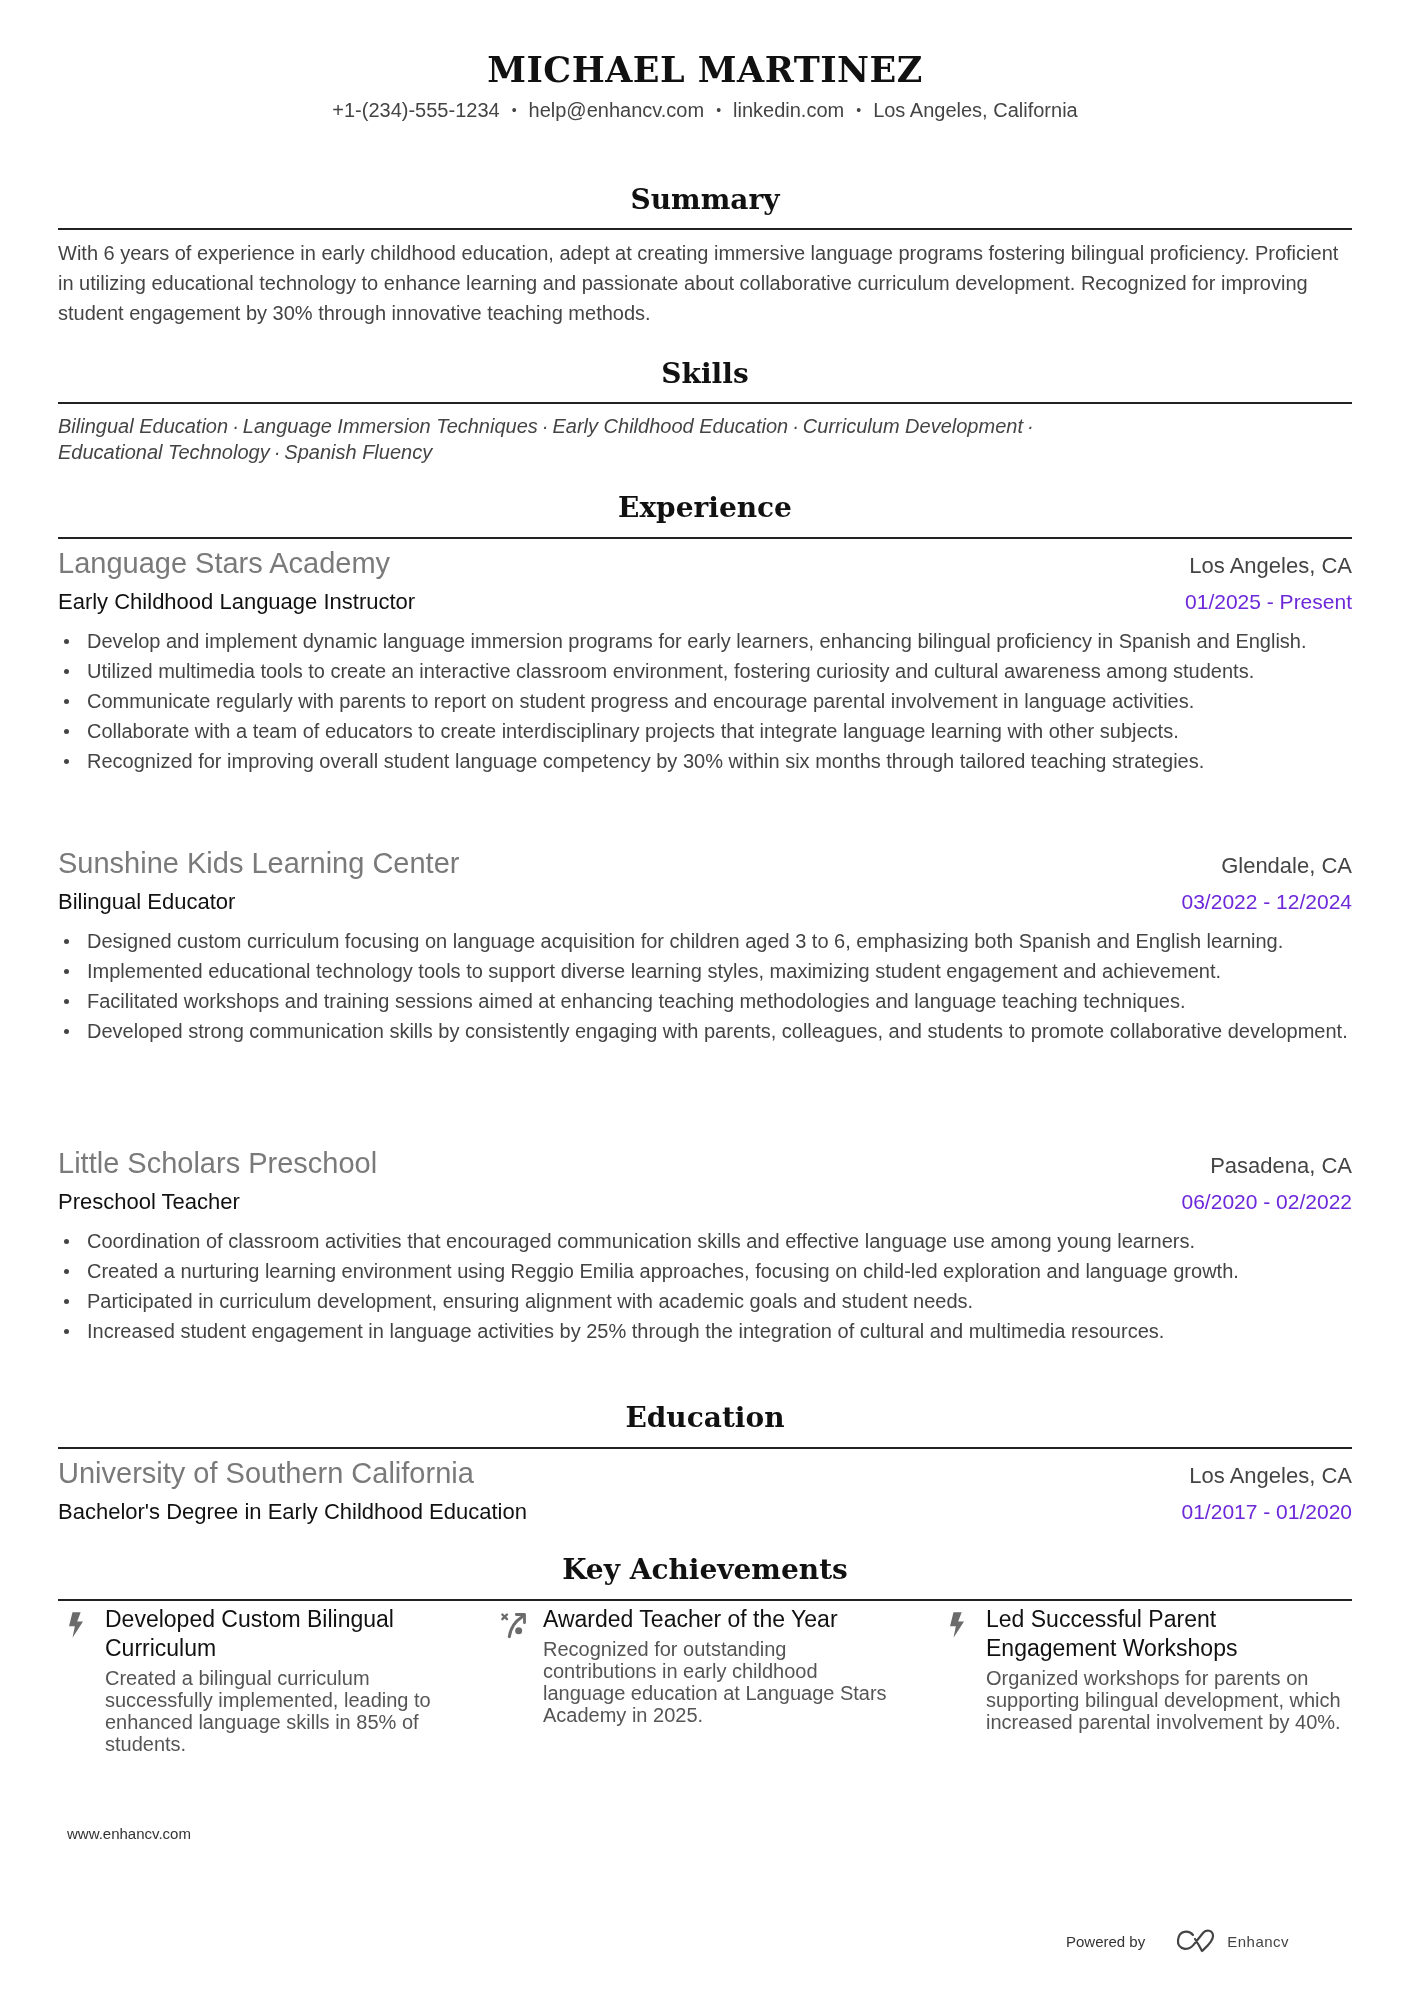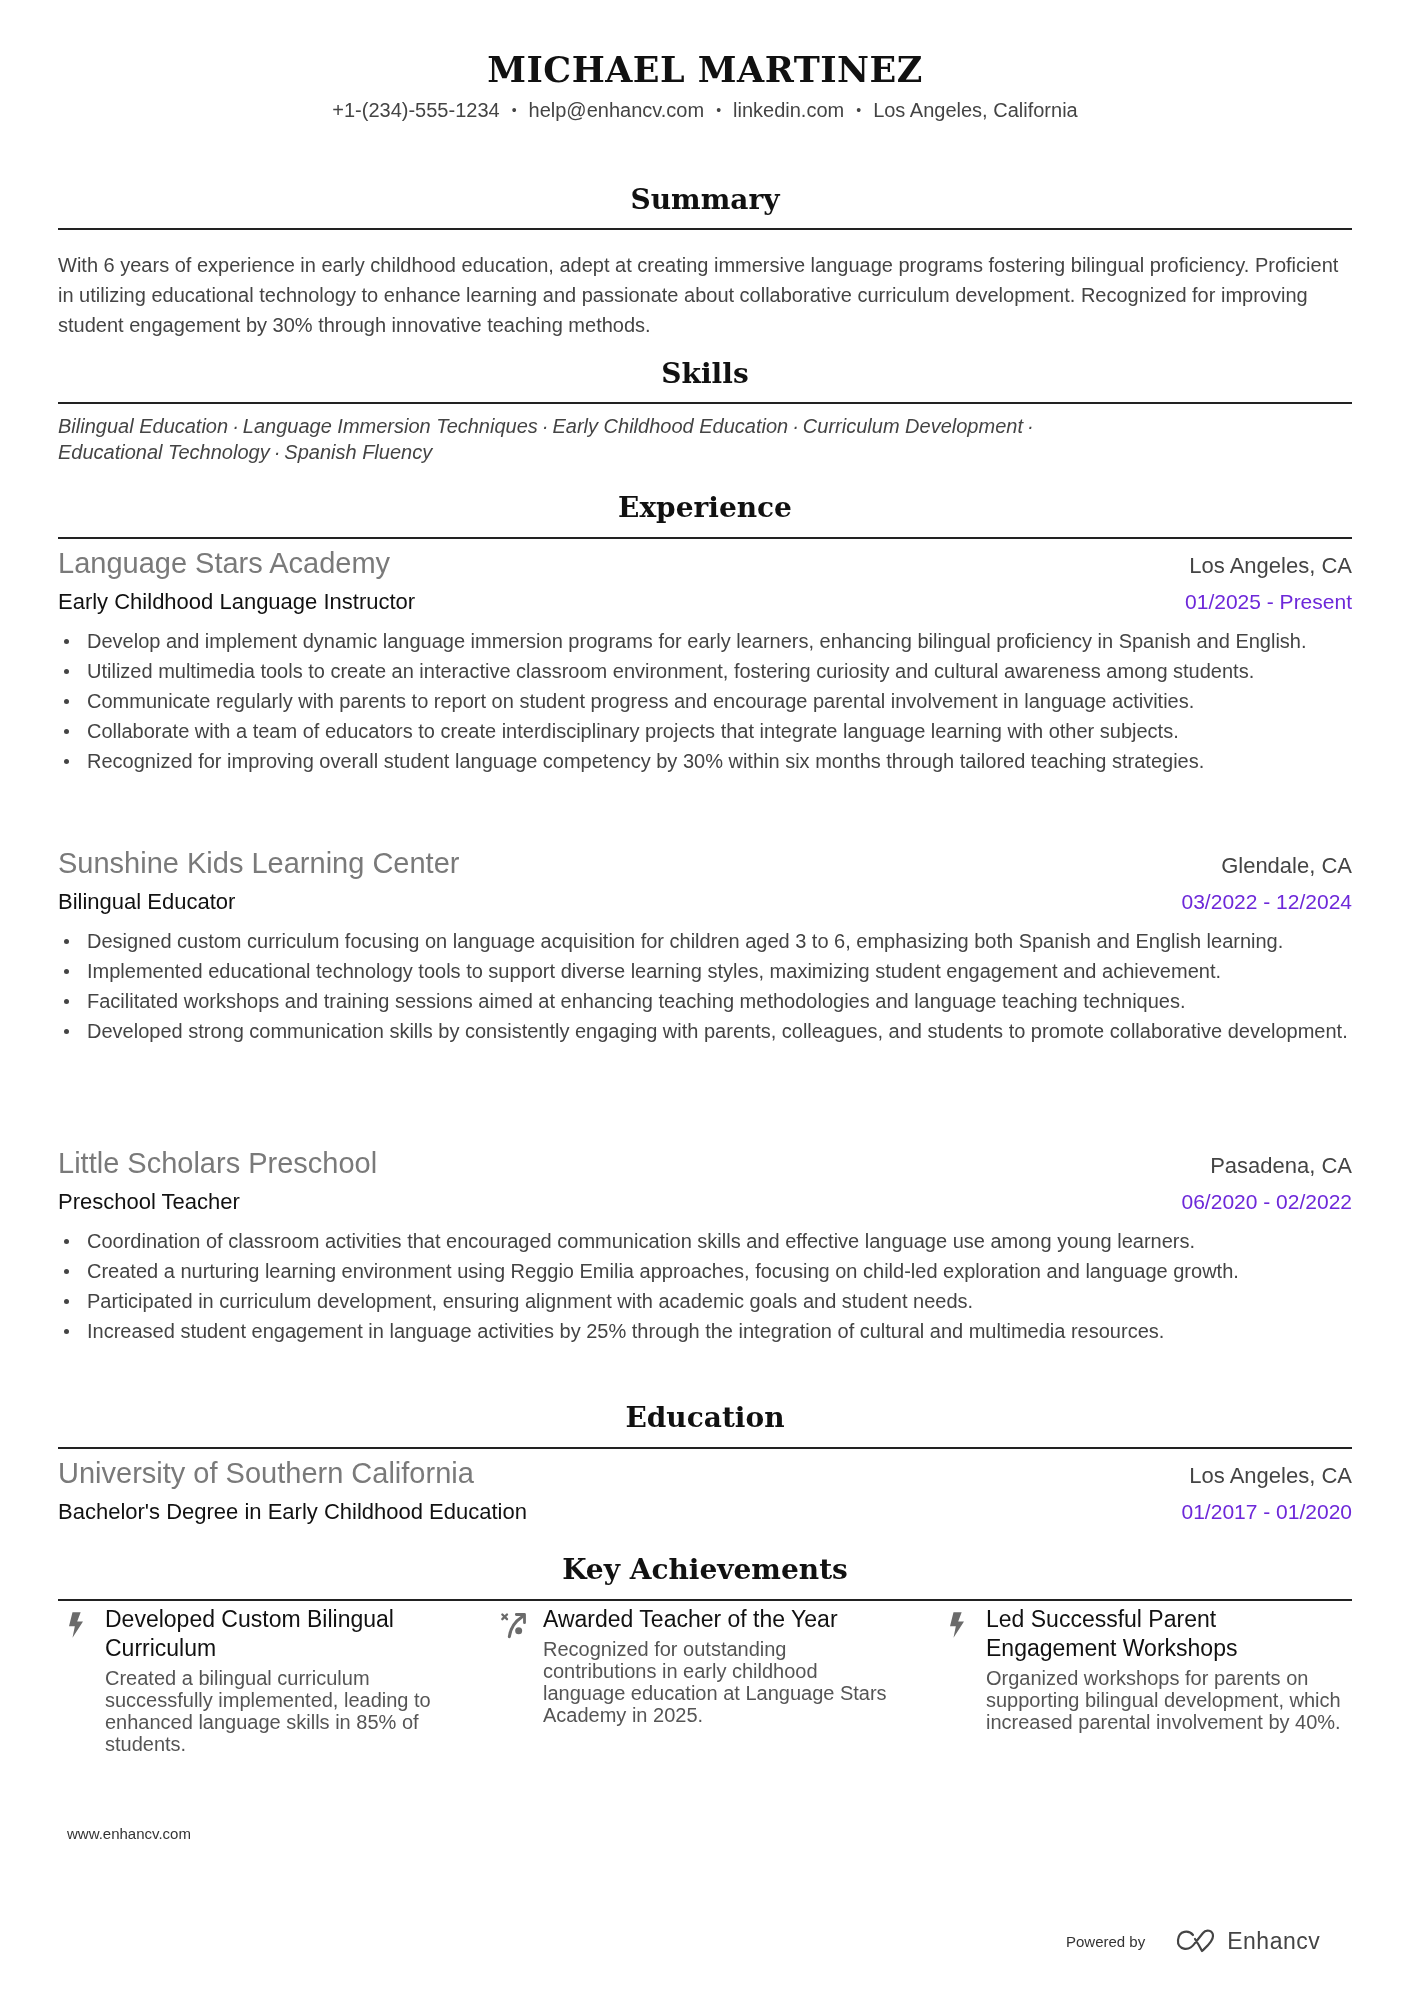--- a/index.html
+++ b/index.html
@@ -44,37 +44,37 @@
 
   .ach { position: absolute; top: 1605px; width: 400px; }
   .ach .icon { position: absolute; left: 0; top: 6px; width: 28px; height: 28px; }
   .ach .ach-title { margin-left: 43px; font-size: 23px; line-height: 29px; color: #111; }
   .ach .ach-desc { margin-left: 43px; margin-top: 4px; font-size: 20px; line-height: 22px; color: #555; }
 
   .footer-left { position: absolute; left: 67px; top: 1823px; font-size: 15px; color: #333; line-height: 22px; }
   .footer-right { position: absolute; left: 1066px; top: 1926px; height: 30px; display: flex; align-items: center; }
   .powered { font-size: 15px; color: #333; }
   .logo { margin-left: 28px; width: 48px; height: 28px; }
-  .brand { margin-left: 6px; font-size: 23px; color: #444; letter-spacing: 0.5px; }
+  .brand { margin-left: 6px; font-size: 15px; color: #444; letter-spacing: 0.5px; }
 </style>
 </head>
 <body>
 
 <div class="page">
 
   <div class="header">
     <h1 class="name">MICHAEL MARTINEZ</h1>
     <div class="contacts">
       <span>+1-(234)-555-1234</span><span class="dot">•</span><span>help@enhancv.com</span><span class="dot">•</span><span>linkedin.com</span><span class="dot">•</span><span>Los Angeles, California</span>
     </div>
   </div>
 
   <h2 class="section-title" style="top:180px;">Summary</h2>
   <div class="rule" style="top:228px;"></div>
-  <p class="summary" style="top:250px;">With 6 years of experience in early childhood education, adept at creating immersive language programs fostering bilingual proficiency. Proficient in utilizing educational technology to enhance learning and passionate about collaborative curriculum development. Recognized for improving student engagement by 30% through innovative teaching methods.</p>
+  <p class="summary" style="top:238px;">With 6 years of experience in early childhood education, adept at creating immersive language programs fostering bilingual proficiency. Proficient in utilizing educational technology to enhance learning and passionate about collaborative curriculum development. Recognized for improving student engagement by 30% through innovative teaching methods.</p>
 
   <h2 class="section-title" style="top:354px;">Skills</h2>
   <div class="rule" style="top:402px;"></div>
   <div class="skills" style="top:413px;">
     <span>Bilingual Education</span><span class="s-sep">·</span><span>Language Immersion Techniques</span><span class="s-sep">·</span><span>Early Childhood Education</span><span class="s-sep">·</span><span>Curriculum Development</span><span class="s-sep">·</span><br><span>Educational Technology</span><span class="s-sep">·</span><span>Spanish Fluency</span>
   </div>
 
   <h2 class="section-title" style="top:488px;">Experience</h2>
   <div class="rule" style="top:537px;"></div>
 

